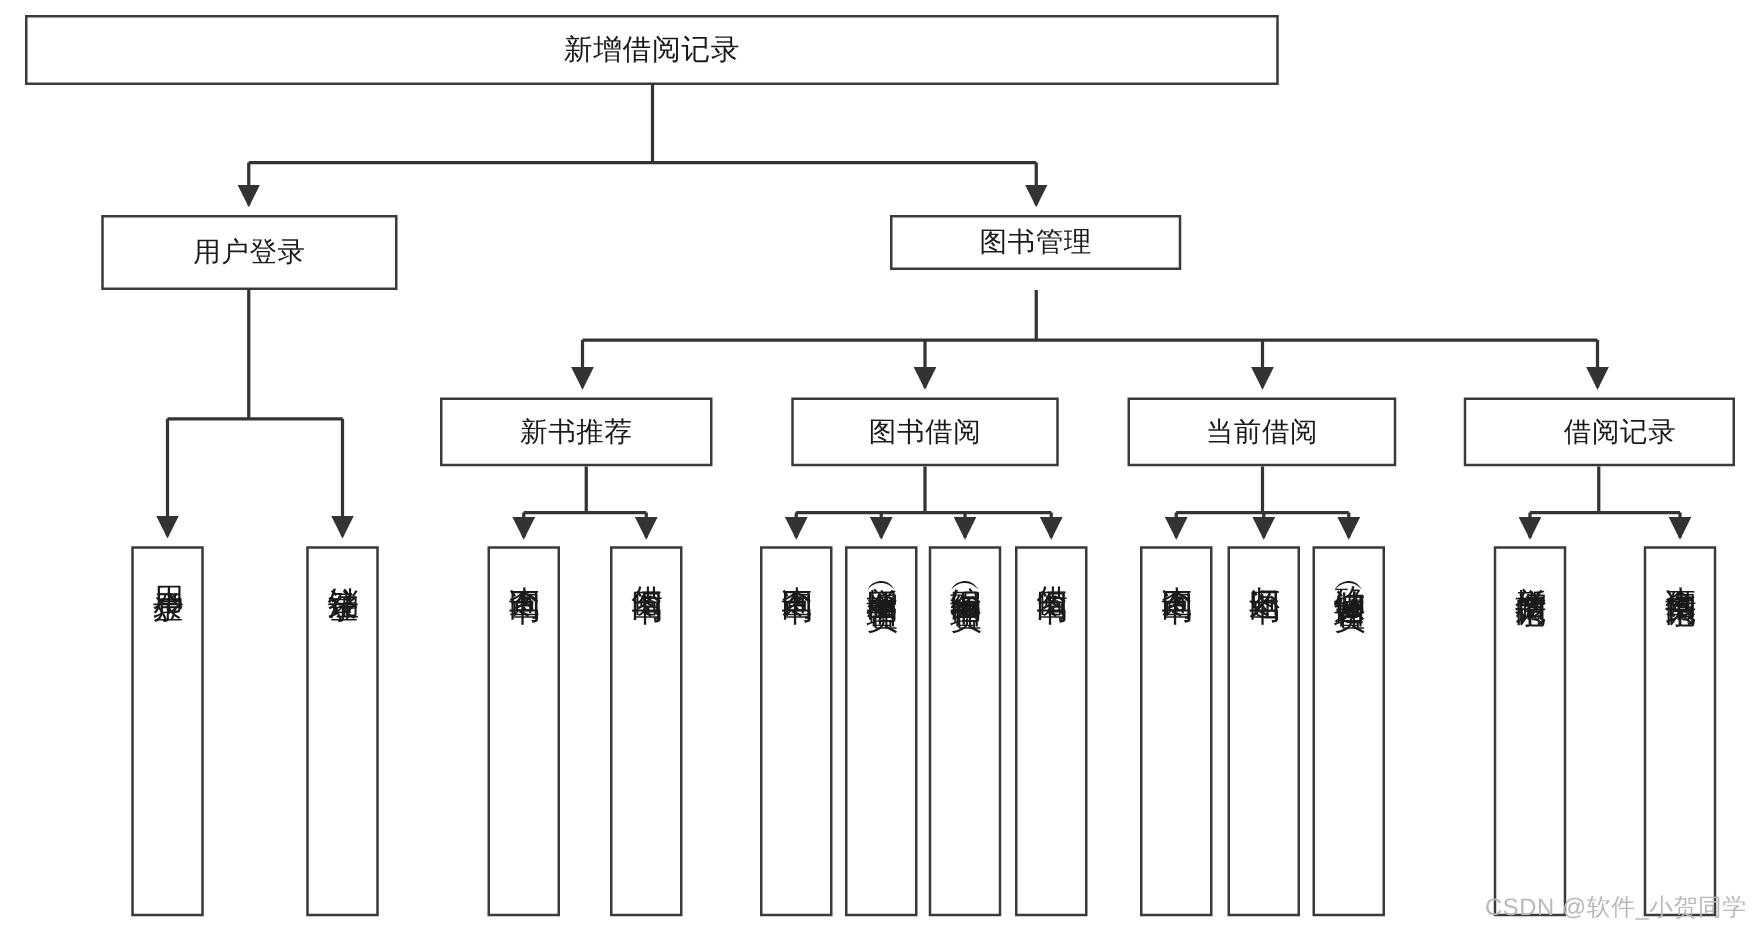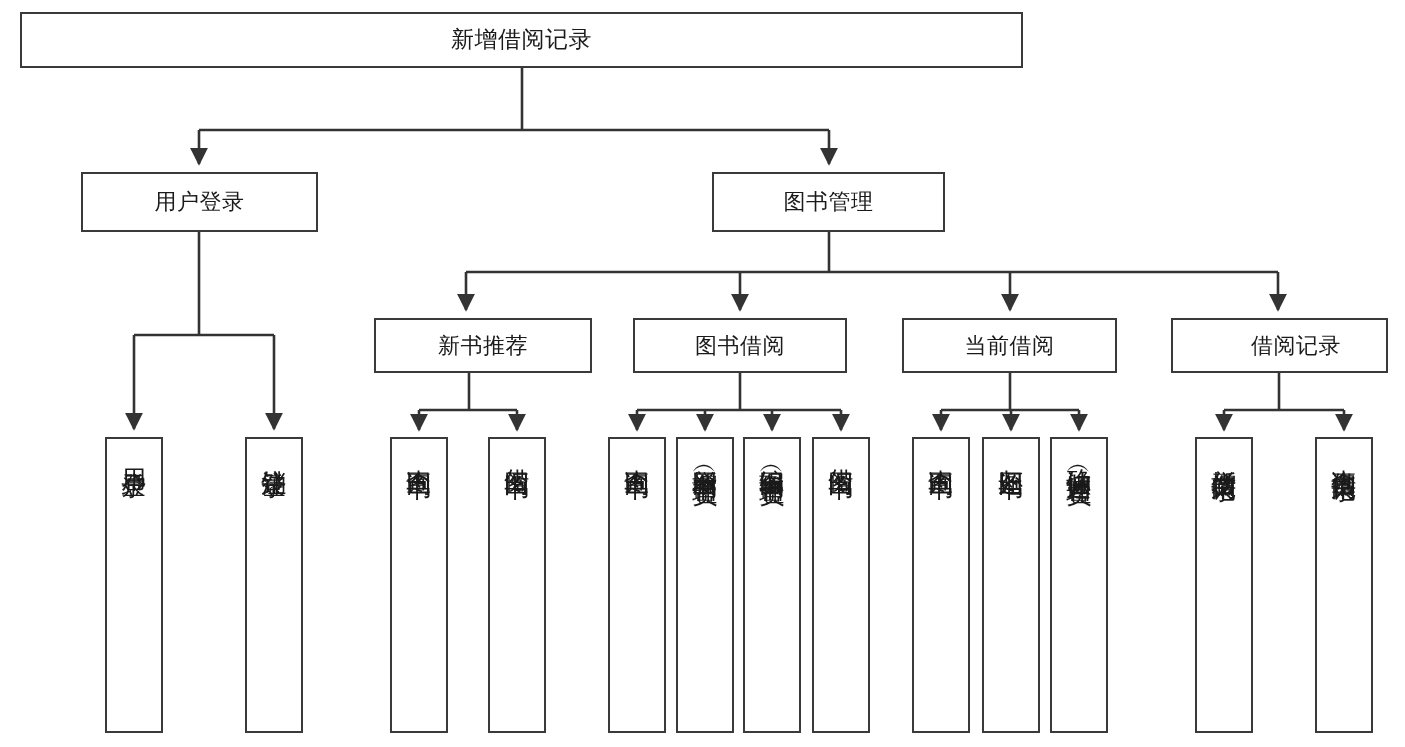--- a/index.html
+++ b/index.html
@@ -131,25 +131,25 @@
     </g>
   </svg>
 
   <div class="node h root" style="left:20px; top:12px; width:1003px; height:56px;">
     <span class="label">新增借阅记录</span>
   </div>
 
   <div class="node h" style="left:81px; top:172px; width:237px; height:60px;">
     <span class="label">用户登录</span>
   </div>
-  <div class="node h" style="left:712px; top:172px; width:233px; height:60px;">
+  <div class="node h" style="left:712px; top:172px; width:233px; height:44px;">
     <span class="label">图书管理</span>
   </div>
 
-  <div class="node h" style="left:374px; top:318px; width:218px; height:55px;">
+  <div class="node h" style="left:352px; top:318px; width:218px; height:55px;">
     <span class="label">新书推荐</span>
   </div>
   <div class="node h" style="left:633px; top:318px; width:214px; height:55px;">
     <span class="label">图书借阅</span>
   </div>
   <div class="node h" style="left:902px; top:318px; width:215px; height:55px;">
     <span class="label">当前借阅</span>
   </div>
   <div class="node h" style="left:1171px; top:318px; width:217px; height:55px;padding-left:33px;">
     <span class="label">借阅记录</span>
@@ -188,14 +188,15 @@
   <div class="node v" style="left:1050px; top:437px; width:58px; height:296px;">
     <span class="label">确认归还（管理员）</span>
   </div>
   <div class="node v" style="left:1195px; top:437px; width:58px; height:296px;">
     <span class="label">新增借阅记录</span>
   </div>
   <div class="node v" style="left:1315px; top:437px; width:58px; height:296px;">
     <span class="label">查询借阅记录</span>
   </div>
 
+  <div class="watermark">CSDN @软件_小贺同学</div>
 
 </div>
 
 </body></html>

